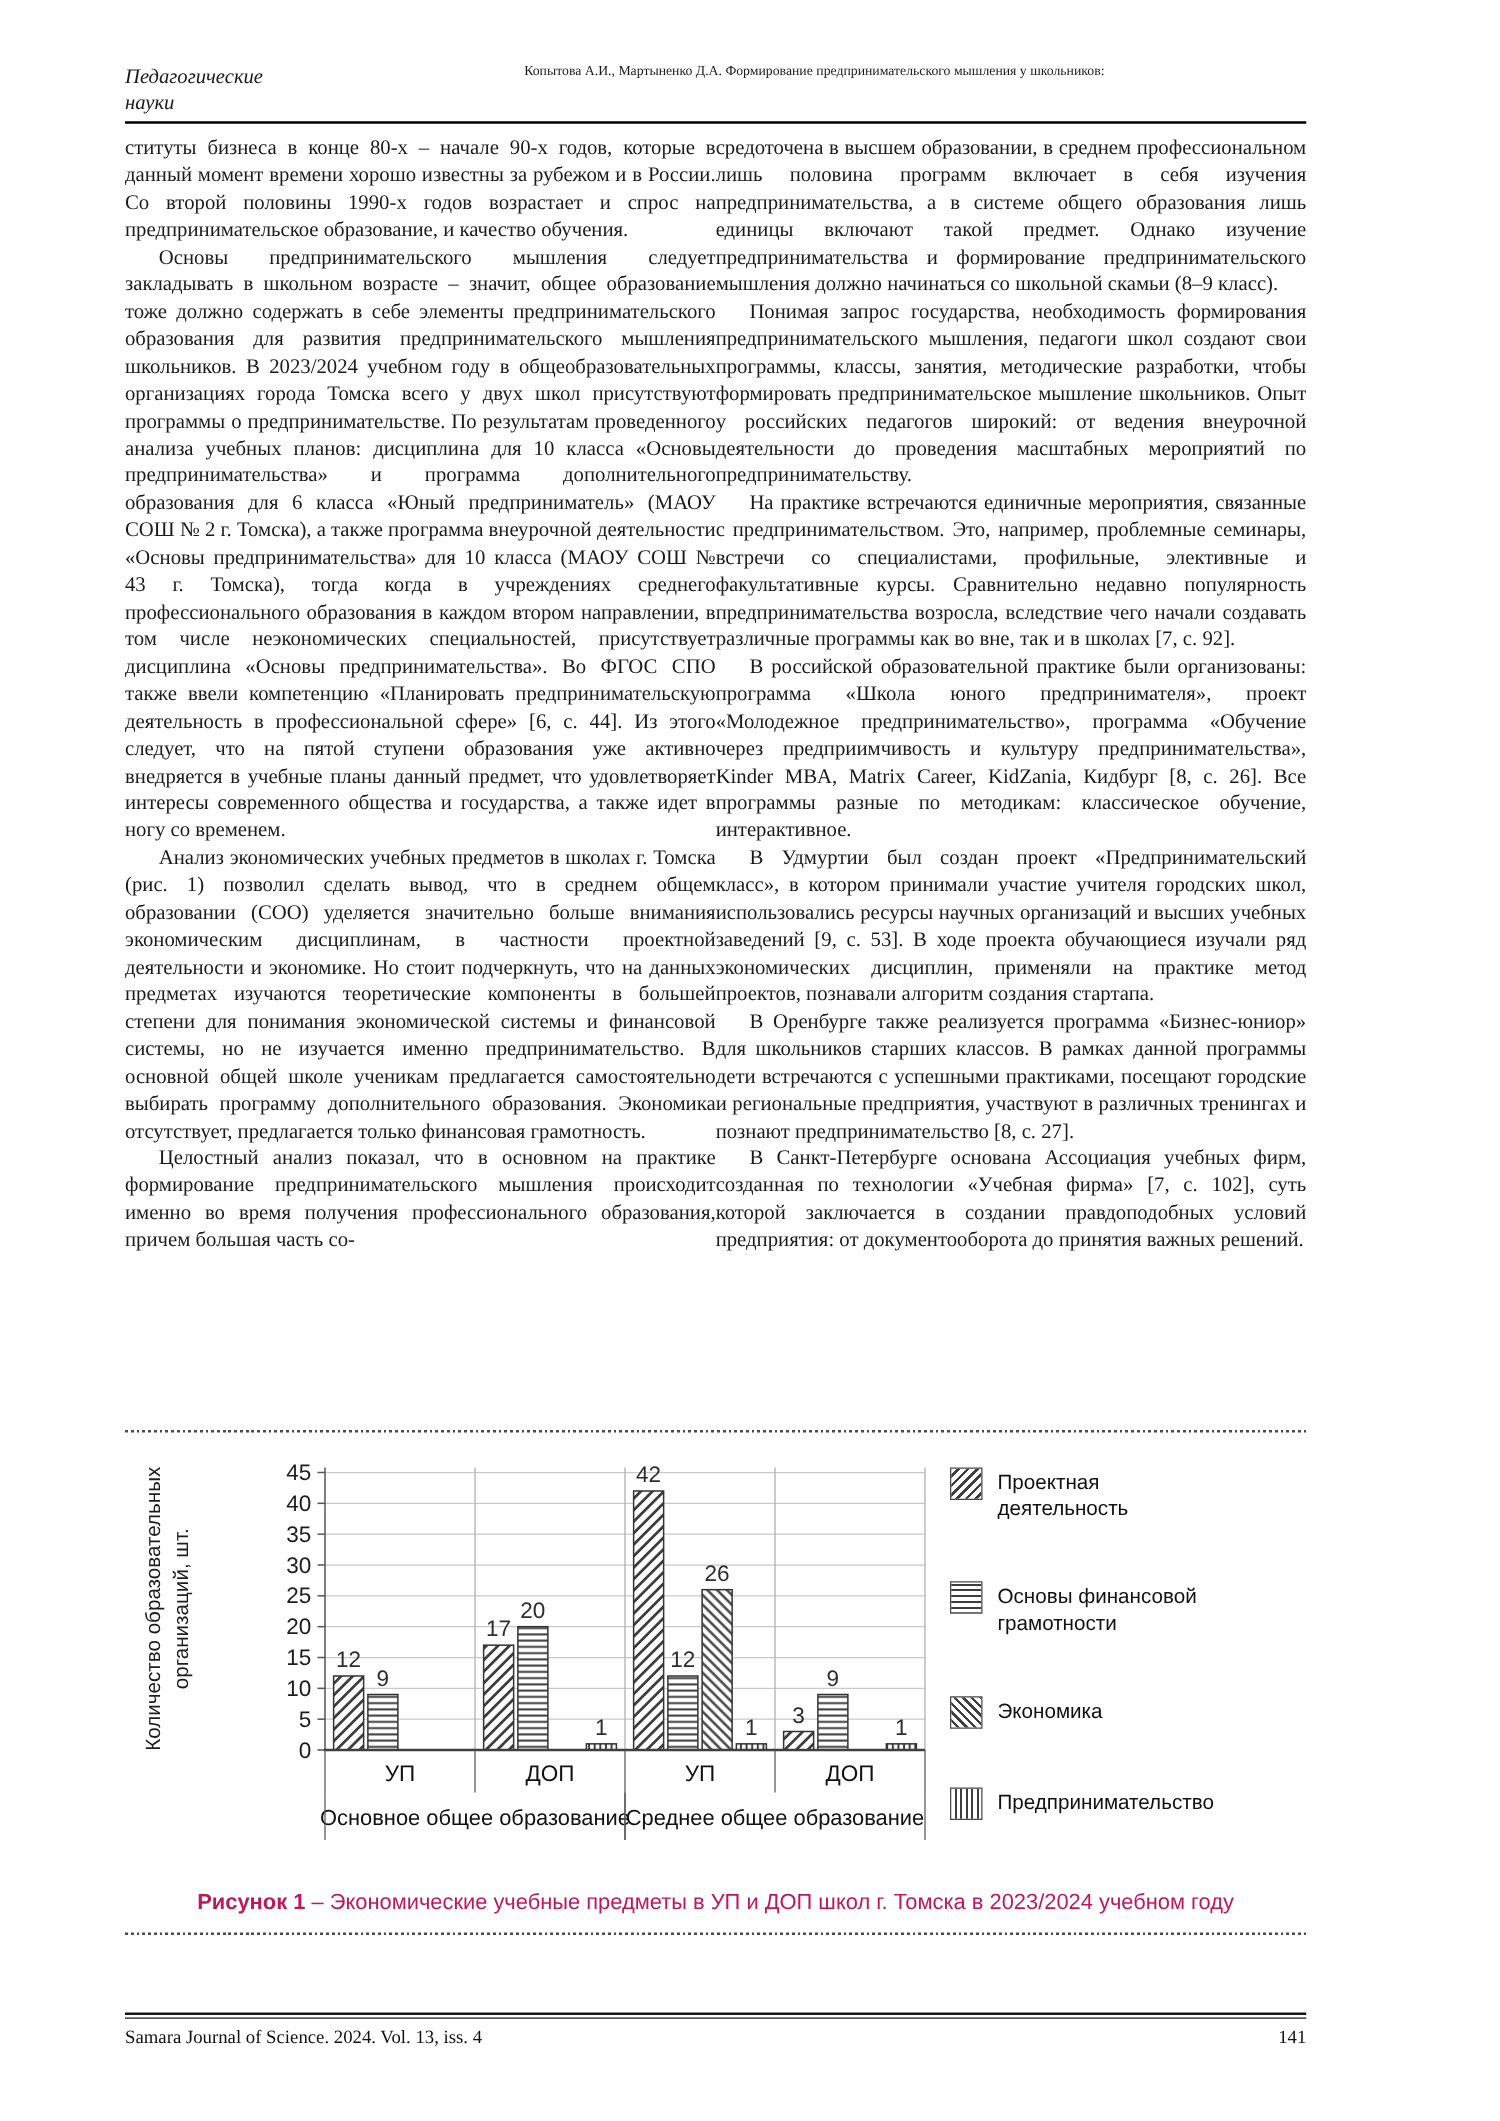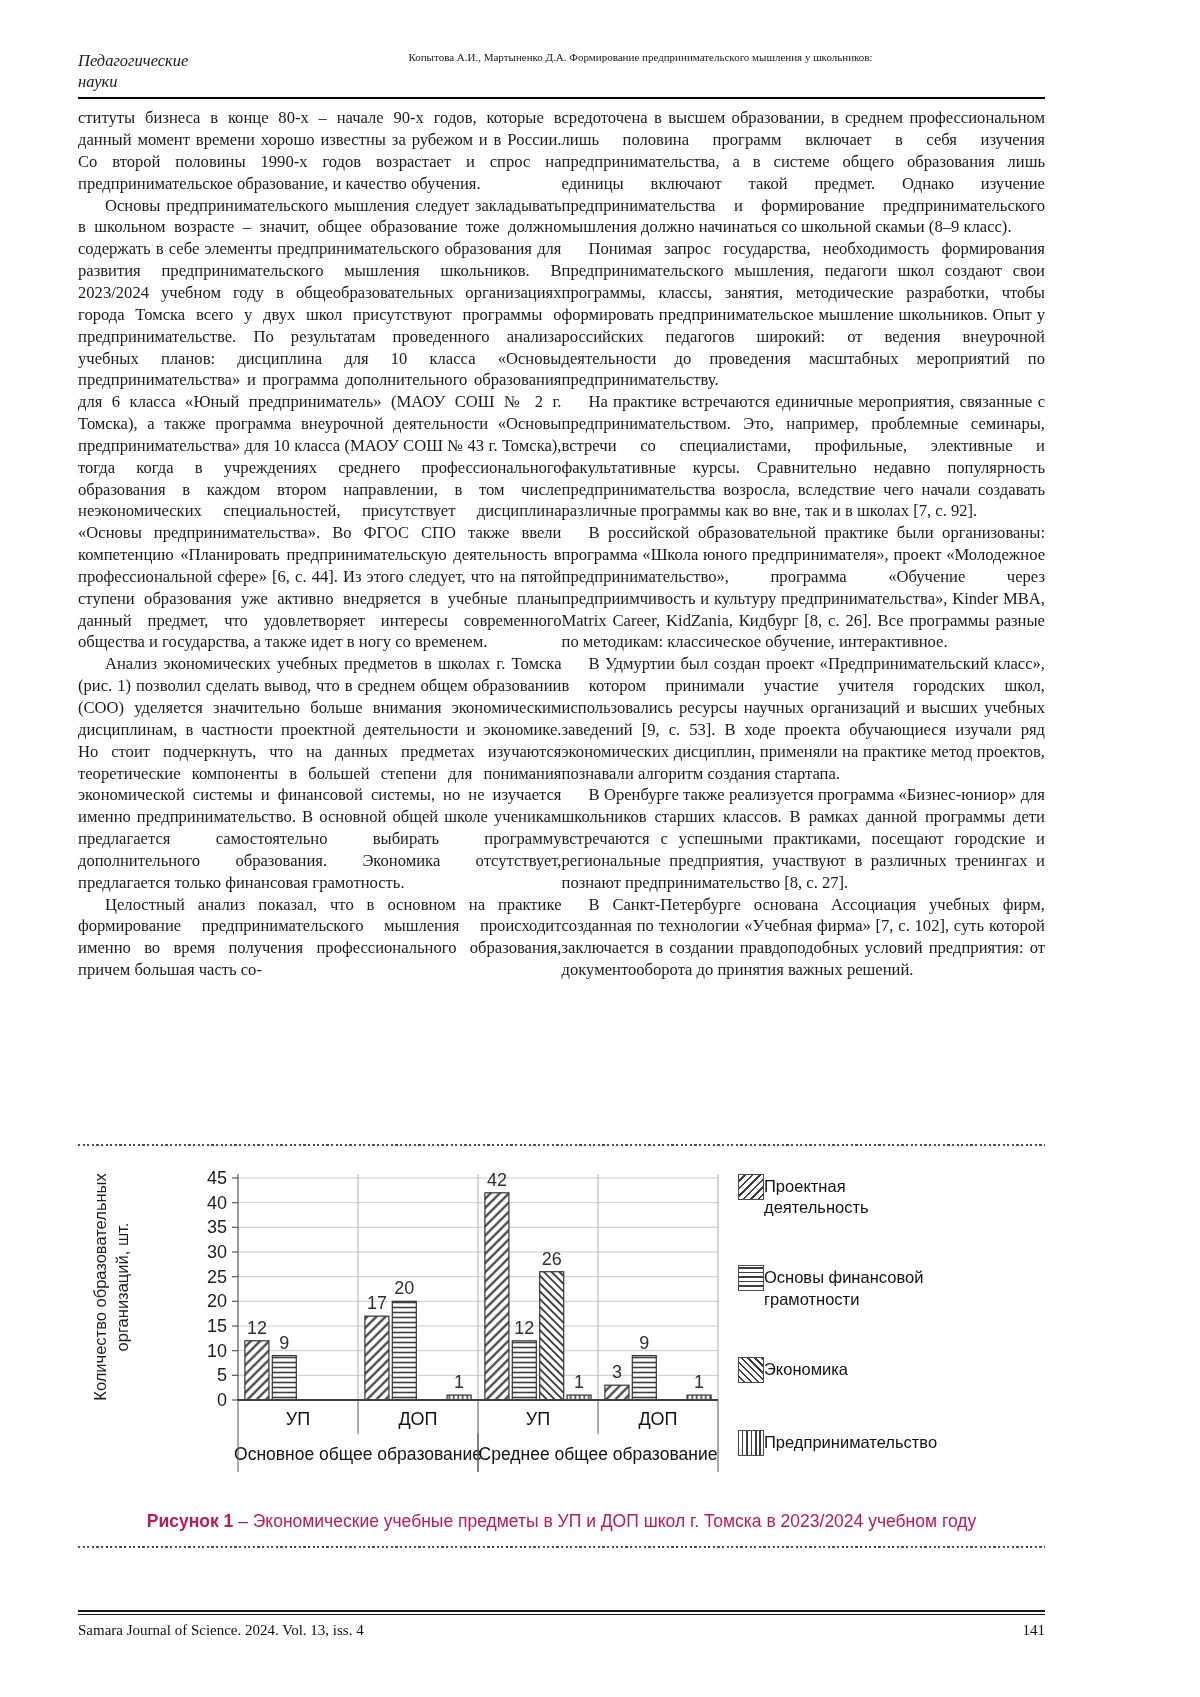--- a/index.html
+++ b/index.html
@@ -1,39 +1,39 @@
 <!DOCTYPE html>
 <html lang="ru"><head>
 <meta charset="utf-8">
 <style>
   html,body{margin:0;padding:0;background:#ffffff;}
   .page{
     width:1200px;height:1697px;box-sizing:border-box;
-    padding:50px 155px 0 78px;
+    padding:50px 155px 0 100px;
     font-family:"Liberation Serif",serif;color:#1a1a1a;position:relative;
   }
   
   .hdr{display:flex;align-items:flex-start;}
   .hdr-left{width:158px;font-style:italic;font-size:16.5px;line-height:1.28;}
   .hdr-title{flex:1;text-align:center;font-size:11px;line-height:1.32;}
   .header-rule{border:none;border-top:2px solid #000;margin:5px 0 0 0;}
   
   .columns{display:flex;gap:0;margin-top:8px;height:1028px;overflow:hidden;}
   .col{flex:1;text-align:justify;font-size:16.6px;line-height:21.85px;hyphens:auto;}
   .col p{margin:0;text-indent:27px;}
   .col p.cont{text-indent:0;}
   
   .dotted{height:2px;background:repeating-linear-gradient(90deg,#4c4c4c 0 2.2px,transparent 2.2px 4.6px);}
   .dotted.top{margin:9px 0 14px 0;}
   .dotted.bottom{margin:14px 0 0 0;}
   
   figure{margin:0;padding:0;}
   .fig-row{display:flex;align-items:flex-start;}
   .legend{width:228px;display:flex;flex-direction:column;padding-top:14px;box-sizing:border-box;}
-  .legend-item{display:flex;align-items:flex-start;margin-bottom:47px;
+  .legend-item{display:flex;align-items:flex-start;gap:12px;margin-bottom:47px;
     font-family:"Liberation Sans",sans-serif;font-size:16.5px;color:#111;}
   .legend-label{max-width:164px;line-height:1.28;padding-top:2px;}
   .swatch{width:26px;height:26px;border:1.3px solid #4a4a4a;flex:0 0 auto;background-color:#fff;box-sizing:border-box;}
   .sw-diag-up{background-image:repeating-linear-gradient(135deg,transparent 0 3.2px,#3d3d3d 3.2px 5.3px);}
   .sw-horizontal{background-image:repeating-linear-gradient(0deg,transparent 0 3px,#3d3d3d 3px 4.6px);}
   .sw-diag-down{background-image:repeating-linear-gradient(45deg,transparent 0 3px,#3d3d3d 3px 4.9px);}
   .sw-vertical{background-image:repeating-linear-gradient(90deg,transparent 0 2.8px,#3d3d3d 2.8px 4.4px);}
   .caption{text-align:center;font-family:"Liberation Sans",sans-serif;font-size:17.5px;color:#be185d;margin-top:8px;}
   .caption b{font-weight:bold;}
   

